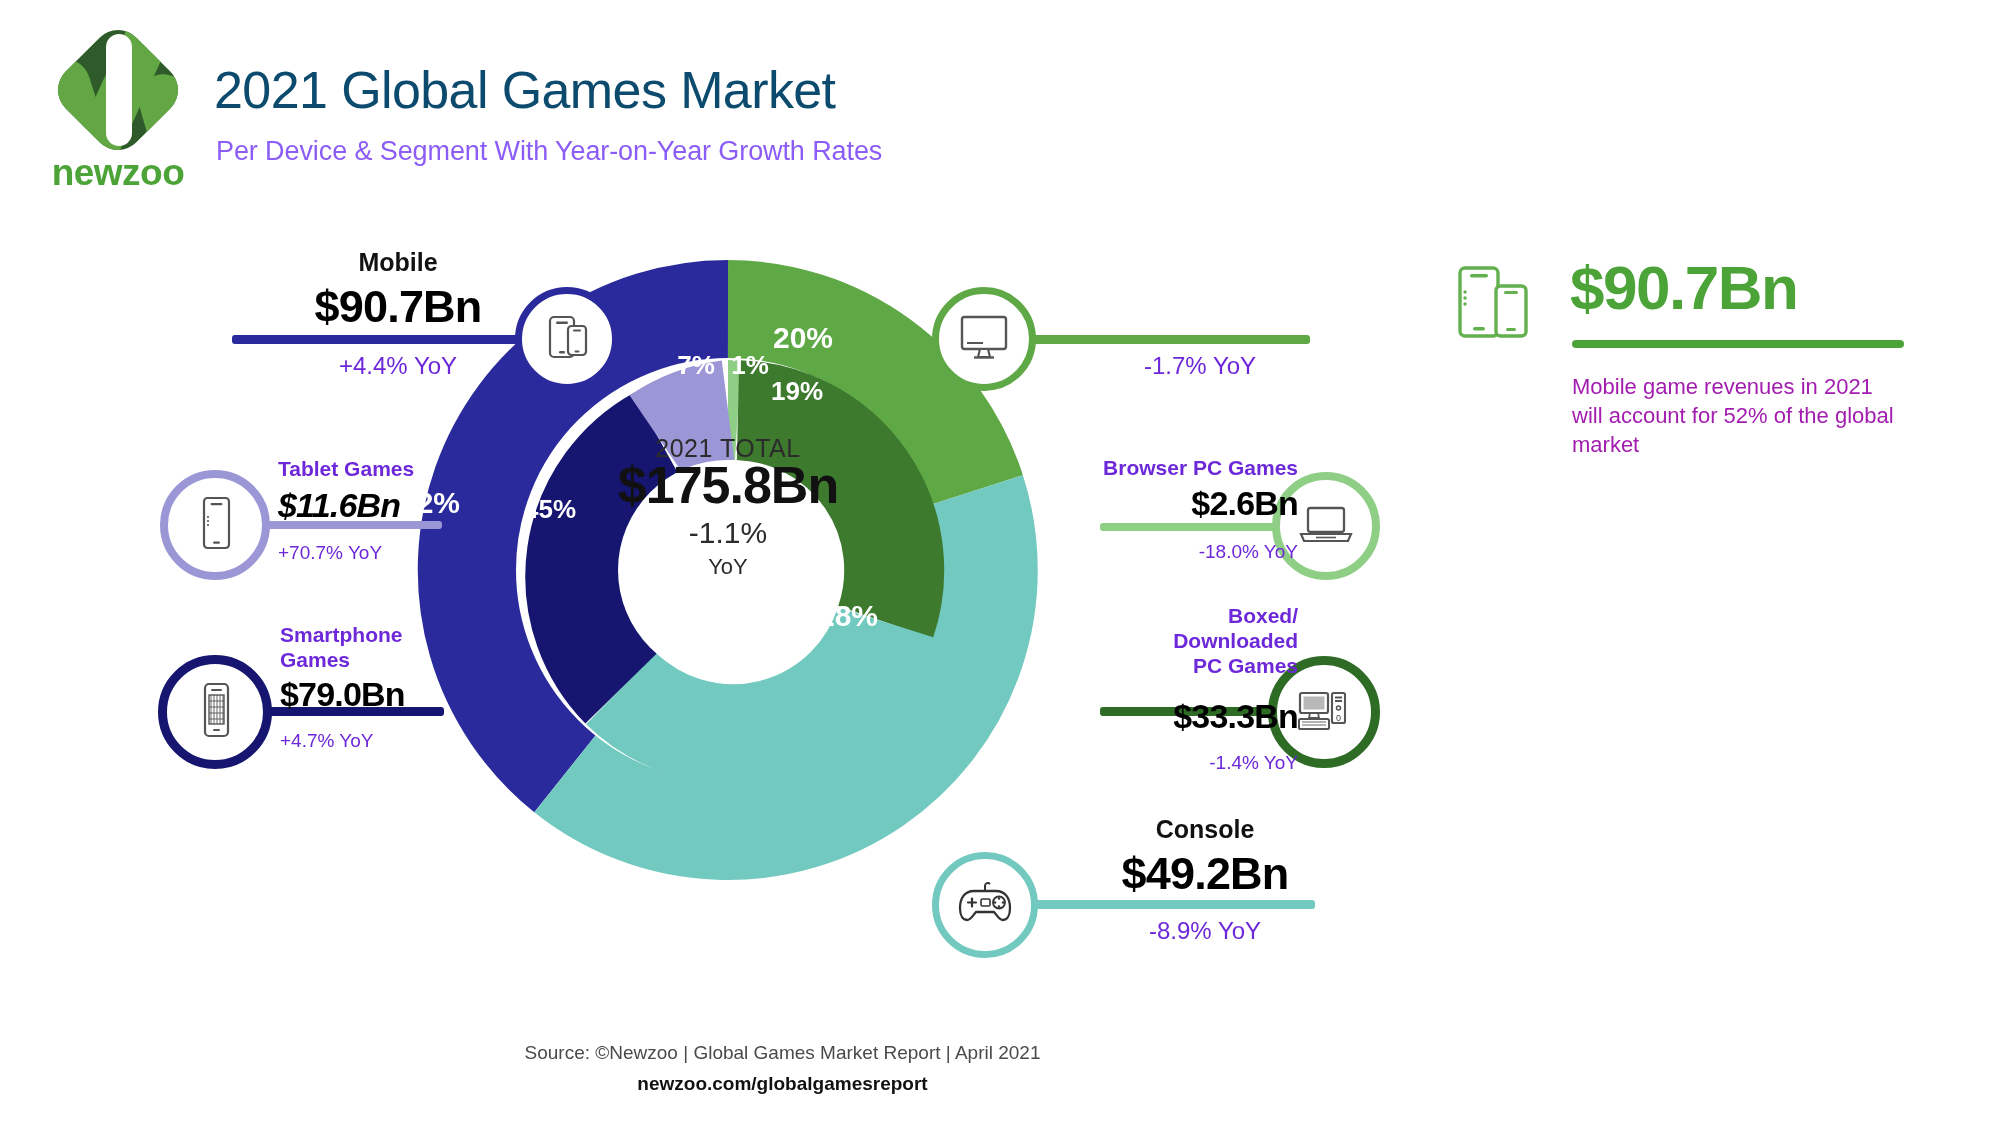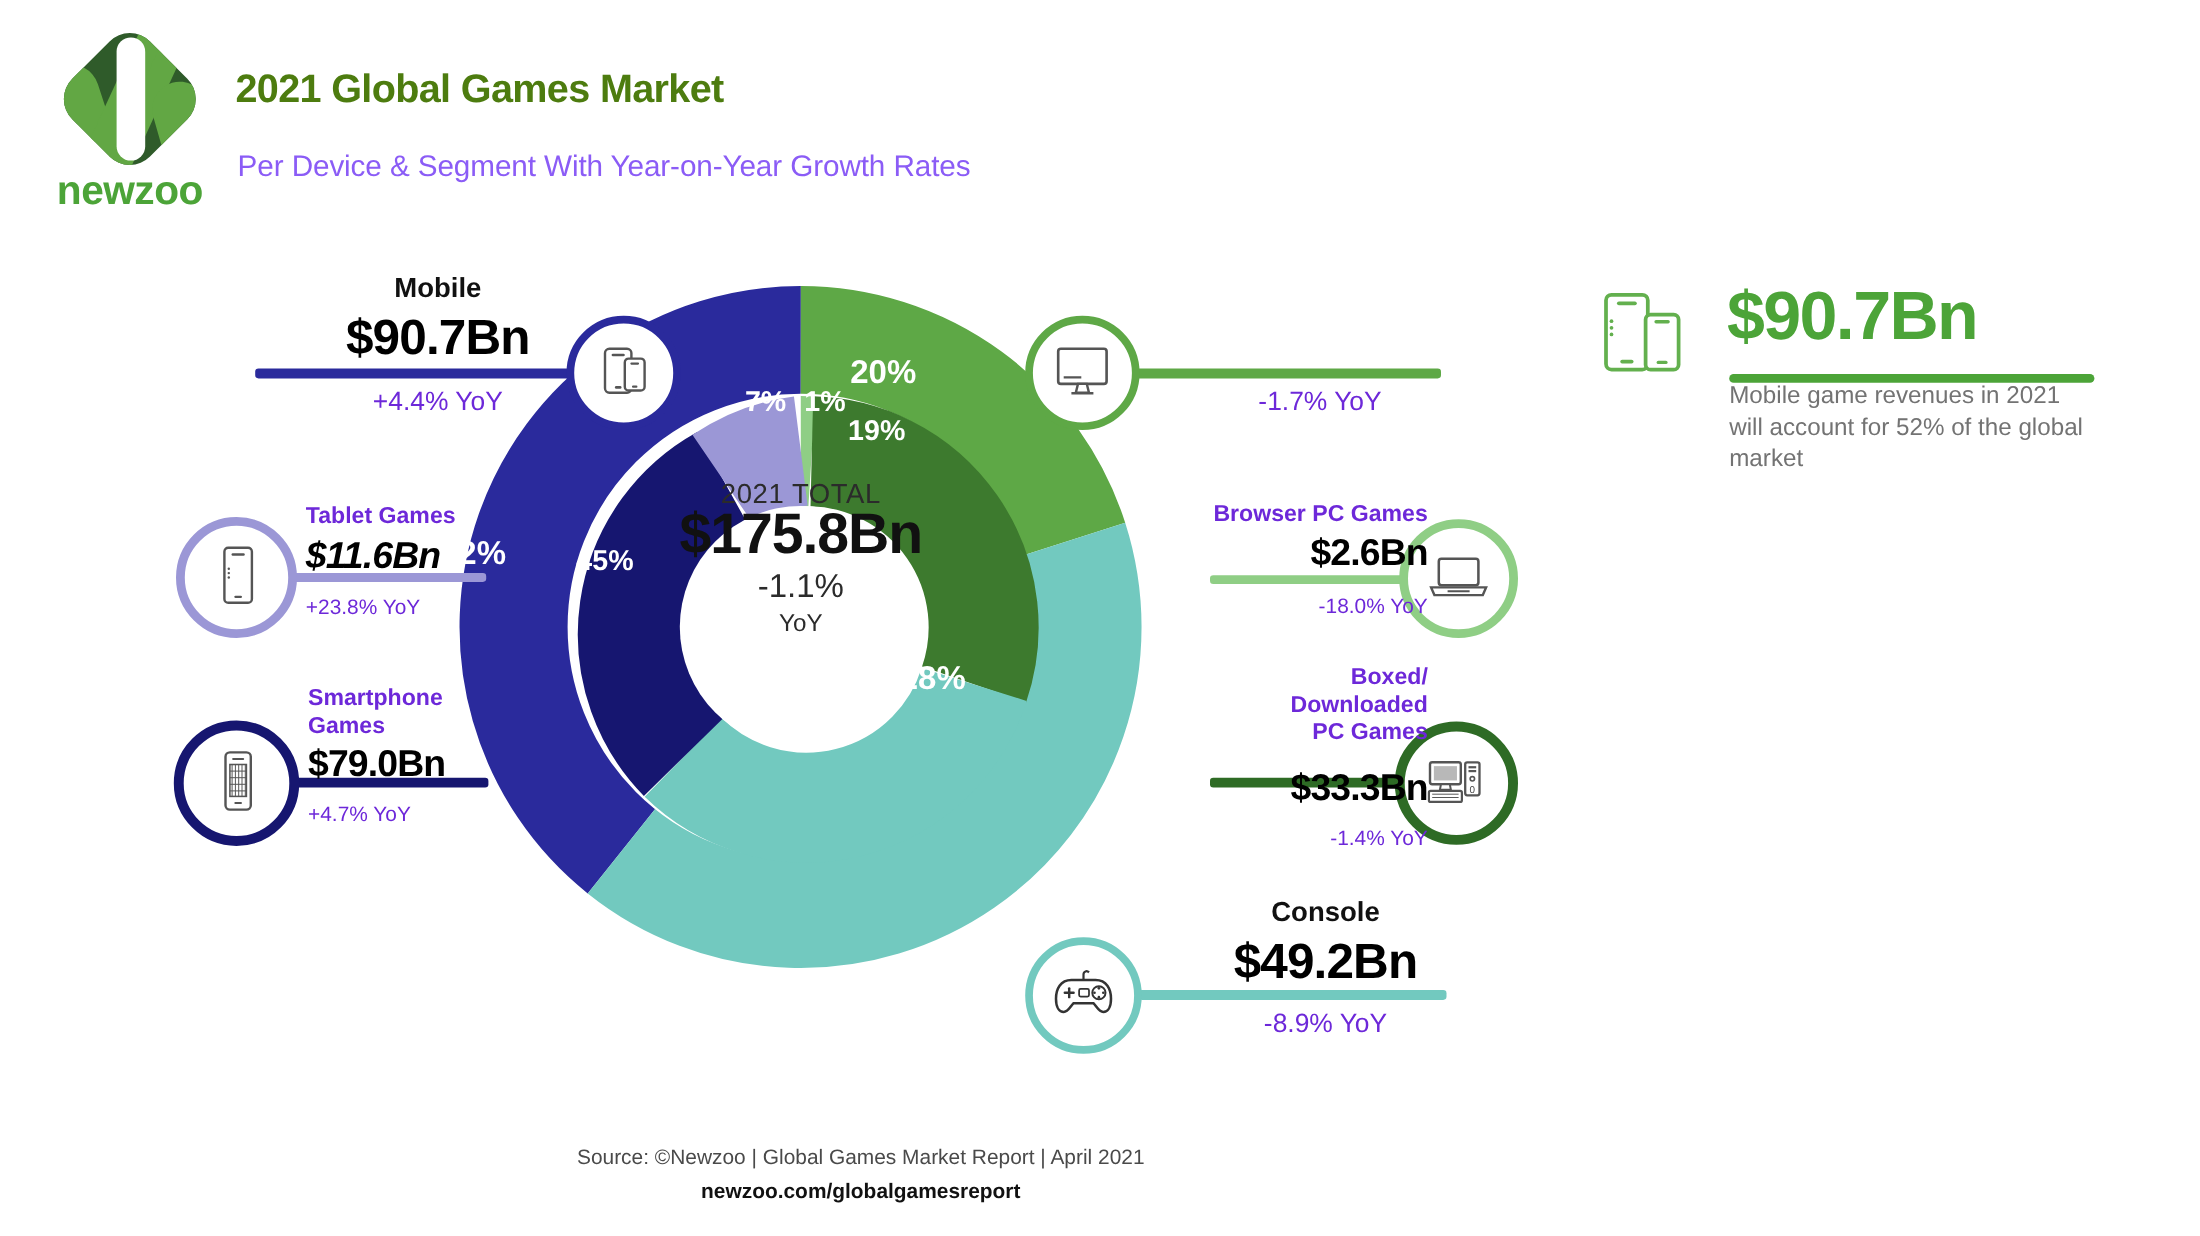--- a/index.html
+++ b/index.html
@@ -14,21 +14,21 @@
   
   #logo-block { position: absolute; left: 48px; top: 28px; width: 140px; height: 172px; }
   #logo-mark { position: absolute; left: 8px; top: 0; width: 124px; height: 124px; }
   #logo-word {
     position: absolute; left: 0; top: 126px; width: 140px;
     text-align: center; font-size: 37px; font-weight: 700;
     color: #4CA438; letter-spacing: -0.5px; line-height: 1;
   }
   #title {
     position: absolute; left: 214px; top: 60px;
-    font-size: 36px; font-weight: 700; color: #4d7c0f; letter-spacing: -0.6px;
+    font-size: 52px; font-weight: 400; color: #0c4a6e; letter-spacing: -0.6px;
     white-space: nowrap;
   }
   #subtitle {
     position: absolute; left: 216px; top: 136px;
     font-size: 27px; font-weight: 400; color: #8b5cf6; letter-spacing: -0.1px;
     white-space: nowrap;
   }
 
   
   #donut { position: absolute; left: 398px; top: 240px; width: 660px; height: 660px; }
@@ -64,22 +64,22 @@
 
   
   #highlight { position: absolute; left: 1452px; top: 252px; width: 500px; }
   #hl-value {
     position: absolute; left: 118px; top: 0;
     font-size: 62px; font-weight: 700; color: #4CA438; letter-spacing: -1.5px;
     white-space: nowrap;
   }
   #hl-rule { position: absolute; left: 120px; top: 88px; width: 332px; height: 8px; background: #4CA438; border-radius: 4px; }
   #hl-text {
-    position: absolute; left: 120px; top: 92px; width: 330px;
-    font-size: 22px; line-height: 1.32; color: #737373; font-weight: 400;
+    position: absolute; left: 120px; top: 120px; width: 330px;
+    font-size: 22px; line-height: 1.32; color: #a21caf; font-weight: 400;
   }
   #hl-icon { position: absolute; left: 0px; top: 10px; }
 
   
   #footer { position: absolute; left: 0; top: 1042px; width: 1540px; text-align: center; padding-left: 25px; }
   #src-line { font-size: 19px; color: #4a4a4a; }
   #src-url { font-size: 19px; color: #111; font-weight: 700; margin-top: 9px; }
 </style>
 </head>
 <body>
@@ -181,21 +181,21 @@
         <rect x="21" y="47.5" width="7" height="2.2" rx="1.1" fill="#555"></rect>
         <circle cx="16" cy="23" r="1.1" fill="#555"></circle>
         <circle cx="16" cy="27" r="1.1" fill="#555"></circle>
         <circle cx="16" cy="31" r="1.1" fill="#555"></circle>
       </svg>
     </span>
   </div>
   <div class="callout minor" style="left:278px; top:457px; width:230px;">
     <div class="cl-title">Tablet Games</div>
     <div class="cl-value" style="margin-top:4px;font-style:italic;">$11.6Bn</div>
-    <div class="cl-yoy" style="margin-top:17px;">+23.8% YoY</div>
+    <div class="cl-yoy" style="margin-top:17px;">+70.7% YoY</div>
   </div>
 
   <div class="connector" style="left:262px; top:707px; width:182px; height:9px; background:#161670;"></div>
   <div class="bubble" style="left:158px; top:655px; width:114px; height:114px; border:9px solid #161670;">
     <span>
       <svg width="46" height="60" viewBox="0 0 46 60">
         <rect x="13" y="4" width="23" height="52" rx="4" fill="#fff" stroke="#555" stroke-width="2.2"></rect>
         <rect x="19" y="9" width="11" height="2" rx="1" fill="#555"></rect>
         <rect x="21" y="49" width="7" height="2" rx="1" fill="#555"></rect>
         <rect x="17" y="15" width="15" height="29" fill="none" stroke="#555" stroke-width="1.4"></rect>

